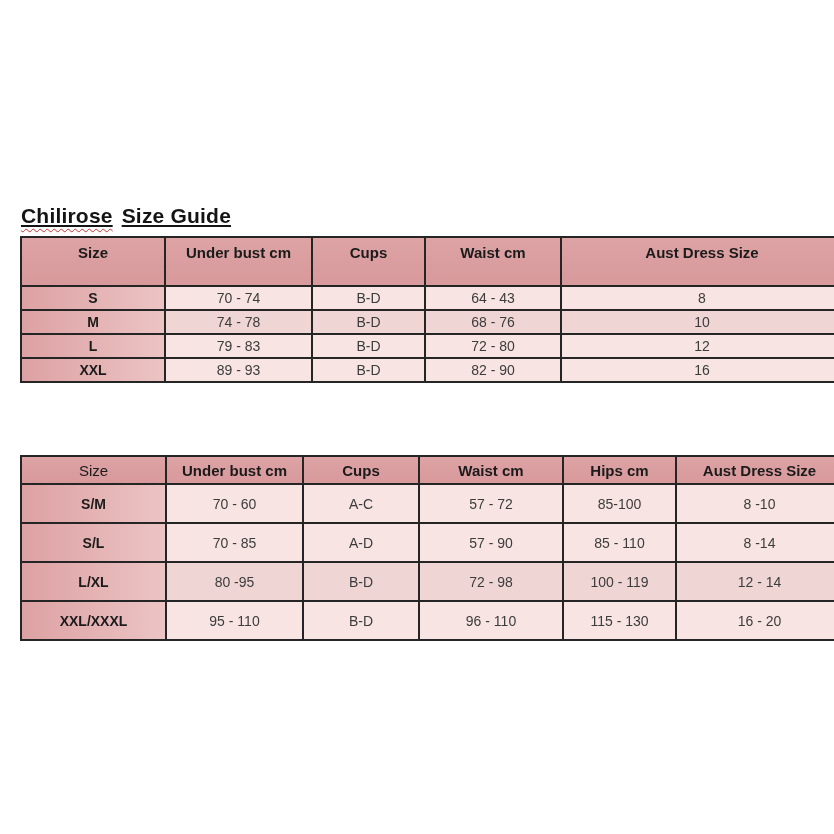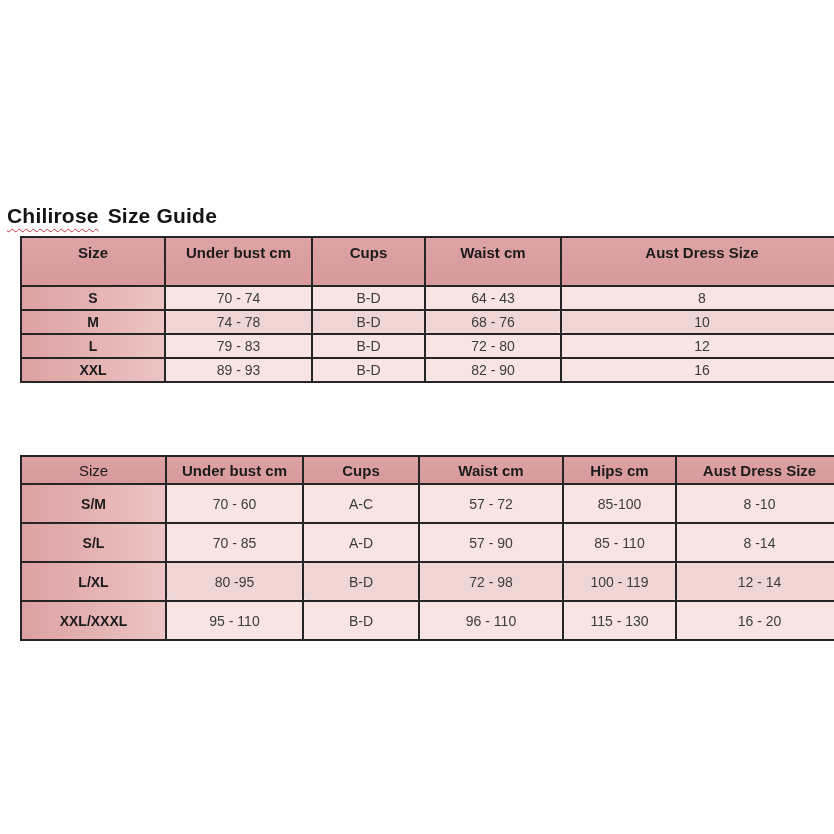--- a/index.html
+++ b/index.html
@@ -9,27 +9,28 @@
   }
   body {
     width: 834px;
     height: 834px;
     position: relative;
     font-family: "Liberation Sans", sans-serif;
     color: #222;
   }
   .page-title {
     position: absolute;
-    left: 7px;
+    left: 21px;
     top: 190px;
     font-size: 21px;
     font-weight: bold;
     color: #141414;
     letter-spacing: 0.2px;
     white-space: nowrap;
+    text-decoration: underline;
   }
   .page-title .brand {
     text-decoration-line: underline;
     text-decoration-style: wavy;
     text-decoration-color: var(--underline, #c33);
     text-decoration-thickness: 1px;
     text-underline-offset: 5px;
     margin-right: 9px;
   }
   table.size-table {
@@ -65,21 +66,21 @@
     color: #3c3c3c;
     vertical-align: middle;
   }
   .size-table td.size-cell {
     background: linear-gradient(90deg, var(--sizecol_bg1, #dda1a3), var(--sizecol_bg2, #ecc4c4));
     font-weight: bold;
     color: #1b1b1b;
     font-size: 14px;
   }
   tr.row-odd td.data-cell { background: var(--row_odd_bg, #f7e4e3); }
-  tr.row-even td.data-cell { background: var(--row_even_bg, #efd6d5); border-radius: 6px; }
+  tr.row-even td.data-cell { background: var(--row_even_bg, #efd6d5); }
 </style>
 </head>
 <body>
 
 <h1 class="page-title"><span class="brand">Chilirose</span><span>Size Guide</span></h1>
 
 <table id="table1" class="size-table">
   <colgroup>
     <col style="width:144px">
       <col style="width:147px">

